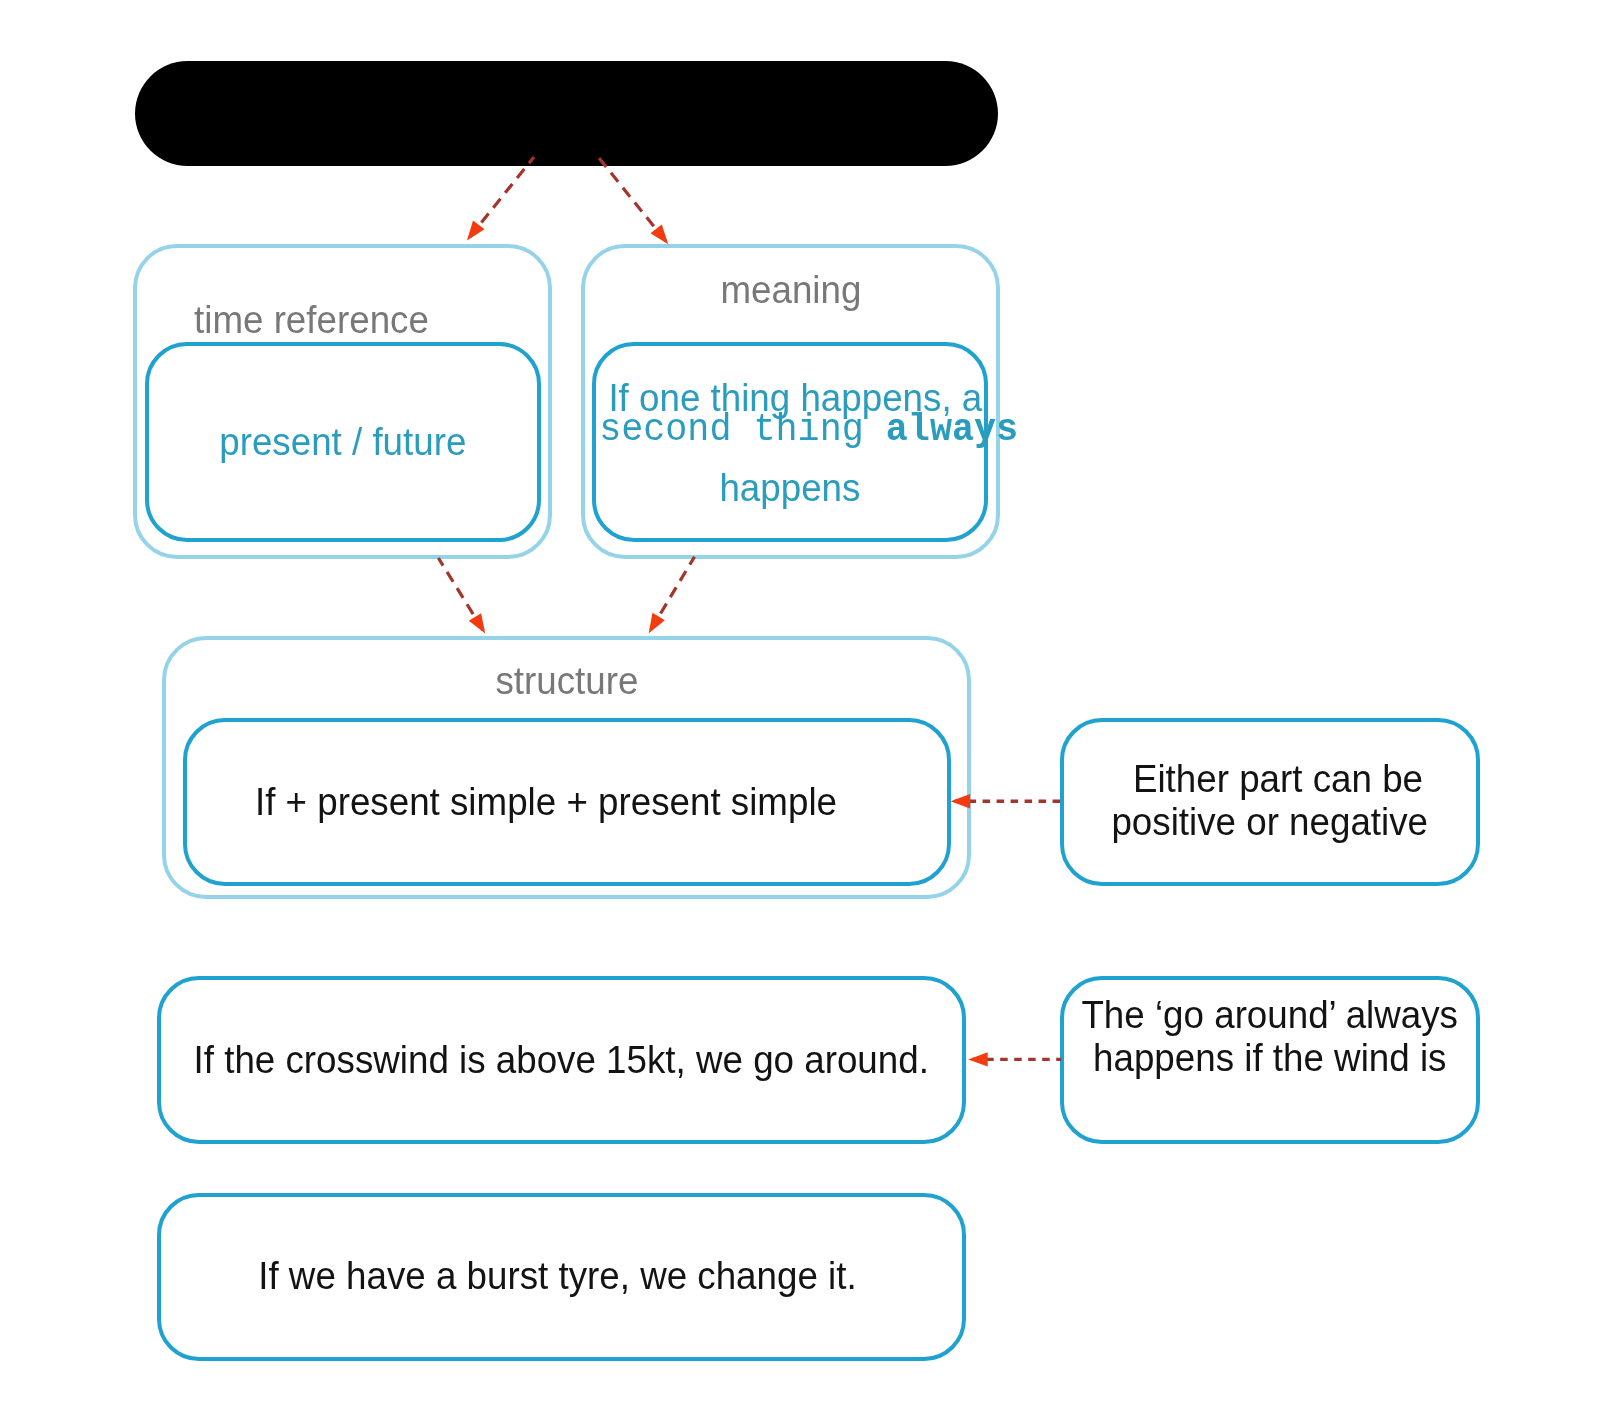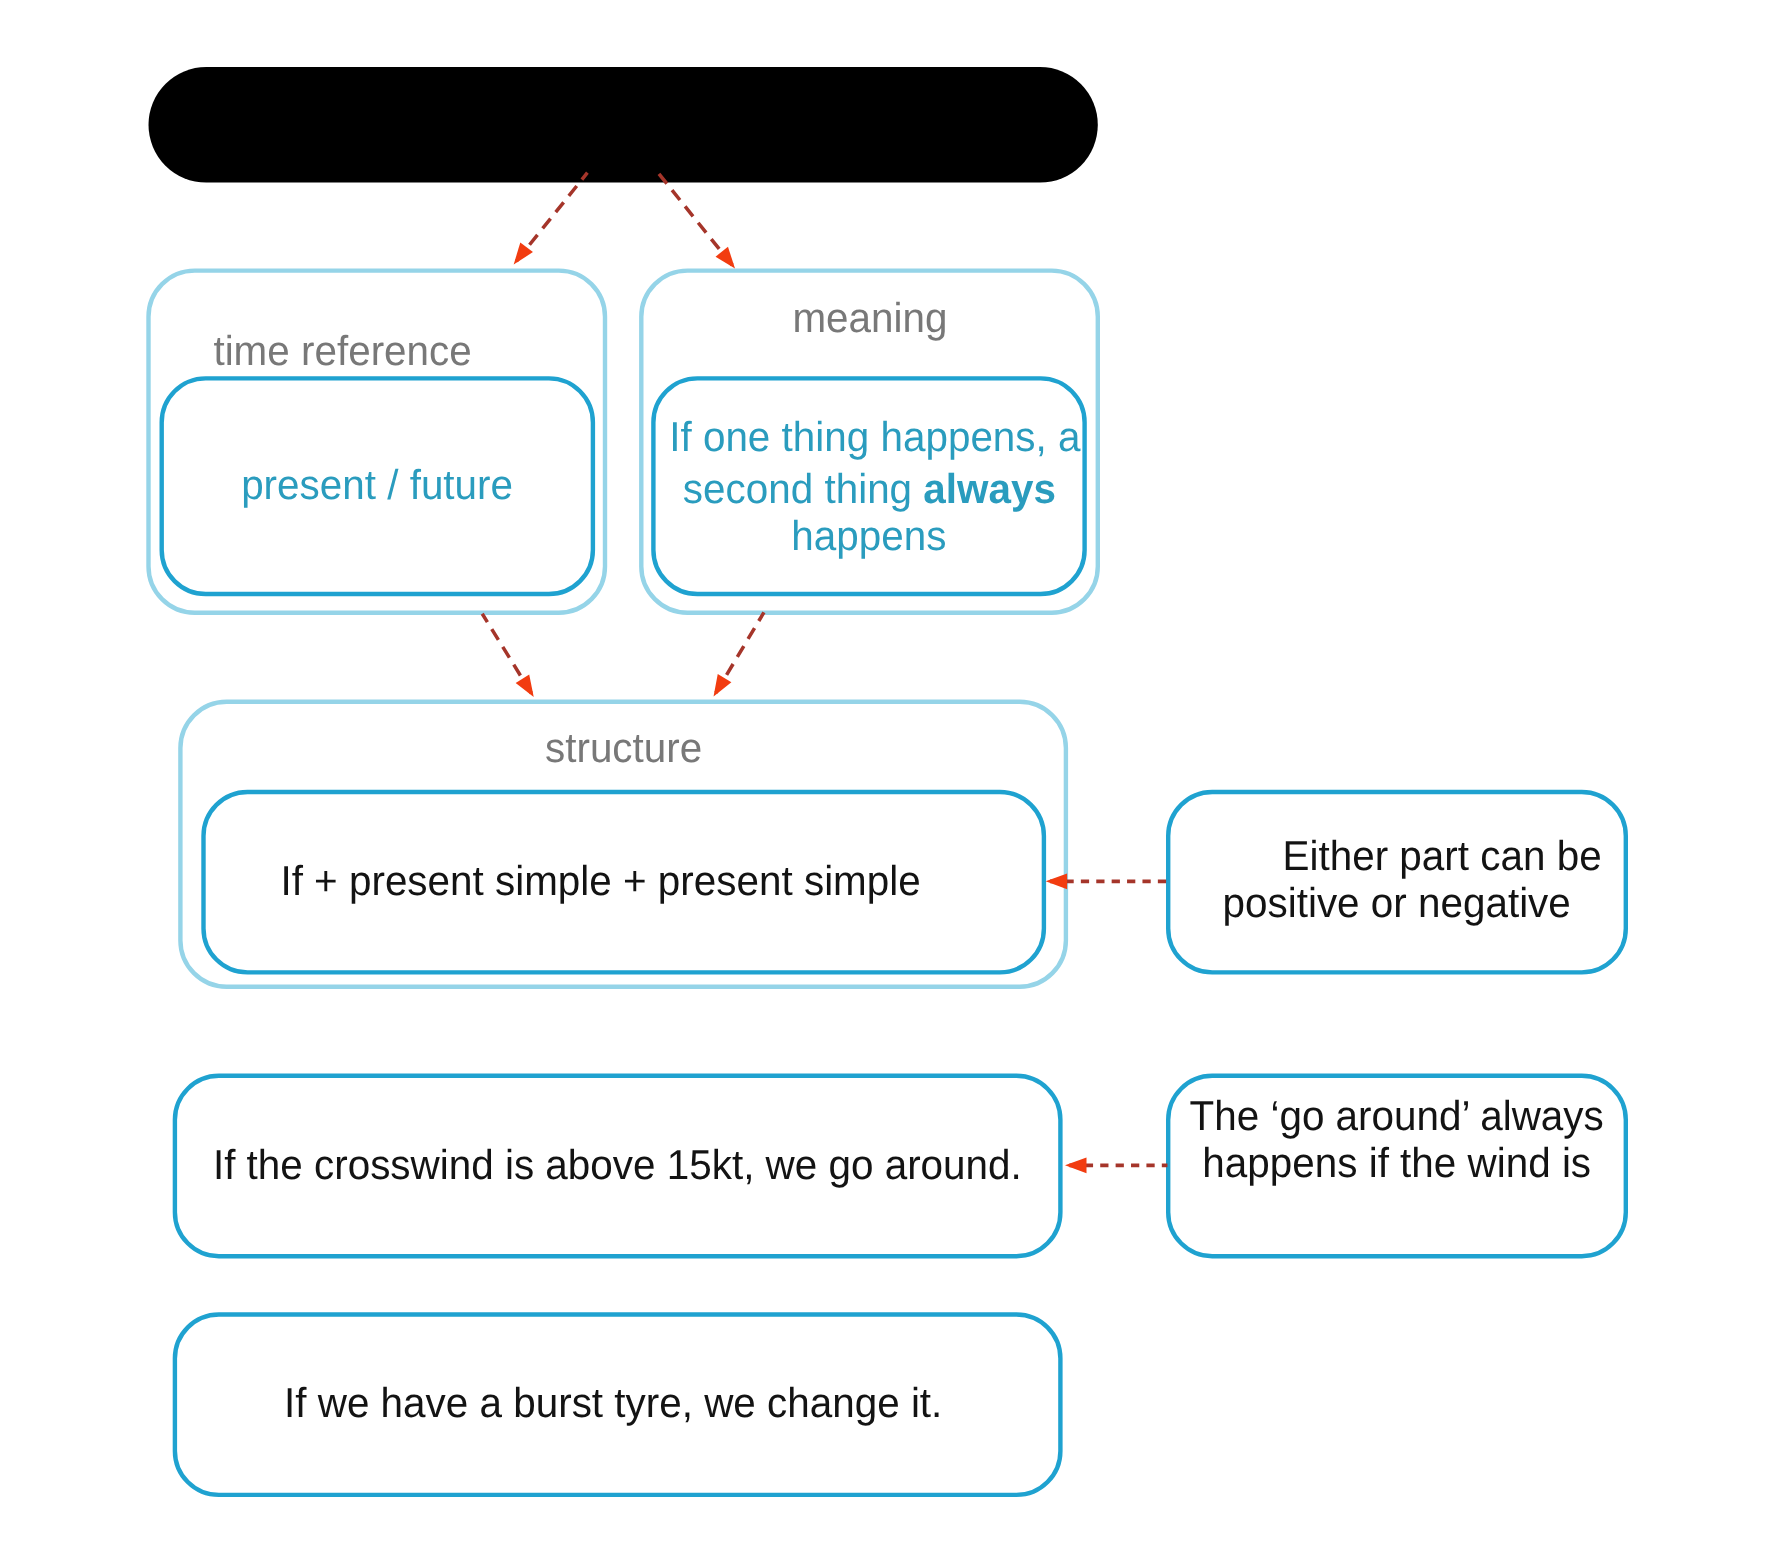--- a/index.html
+++ b/index.html
@@ -33,30 +33,30 @@
 
   <div class="grp" style="left:132.7px;top:243.9px;width:419.6px;height:314.7px;"></div>
   <div class="ln cap" style="left:132.8px;top:266.3px;width:357px;margin-top:31px;"><span class="sq">time reference</span></div>
   <div class="box" style="left:144.9px;top:341.8px;width:395.7px;height:200.6px;"></div>
   <div class="ln acc" style="left:144.9px;top:418.5px;width:395.7px;"><span class="sq">present / future</span></div>
 
   <div class="grp" style="left:580.6px;top:243.9px;width:419.2px;height:314.7px;"></div>
   <div class="ln cap" style="left:580.7px;top:267.3px;width:421px;"><span class="sq">meaning</span></div>
   <div class="box" style="left:591.6px;top:341.8px;width:396.8px;height:200.6px;"></div>
   <div class="ln acc" style="left:591.6px;top:374.5px;width:396.8px;text-align:right;"><span class="sq">If one thing happens, a</span></div>
-  <div class="ln acc" style="left:591.6px;top:422px;width:396.8px;"><span class="sq"><span>second thing </span><b>always</b></span></div>
+  <div class="ln acc" style="left:591.6px;top:407px;width:396.8px;font-family:Liberation Mono, monospace;"><span class="sq"><span>second thing </span><b>always</b></span></div>
   <div class="ln acc" style="left:591.6px;top:465.4px;width:396.8px;"><span class="sq">happens</span></div>
 
   <div class="grp" style="left:162.2px;top:636.3px;width:809.1px;height:262.6px;"></div>
   <div class="ln cap" style="left:162.2px;top:657.5px;width:809.1px;"><span class="sq">structure</span></div>
   <div class="box" style="left:183.2px;top:718.3px;width:767.5px;height:167.3px;"></div>
   <div class="ln blk" style="left:183.2px;top:778.6px;width:725px;"><span class="sq">If + present simple + present simple</span></div>
 
   <div class="box" style="left:1060.2px;top:717.9px;width:419.9px;height:168.1px;"></div>
-  <div class="ln blk" style="left:1074px;top:755.8px;width:473px;"><span class="sq">Either part can be</span></div>
+  <div class="ln blk" style="left:1041px;top:755.8px;width:473px;"><span class="sq">Either part can be</span></div>
   <div class="ln blk" style="left:1060.2px;top:799.3px;width:419.9px;text-align:center;"><span class="sq">positive or negative</span></div>
 
   <div class="box" style="left:156.8px;top:976px;width:809.6px;height:168.1px;"></div>
   <div class="ln blk" style="left:156.8px;top:1036.5px;width:809.6px;"><span class="sq">If the crosswind is above 15kt, we go around.</span></div>
 
   <div class="box" style="left:1060.2px;top:976px;width:419.9px;height:168.1px;"></div>
   <div class="ln blk" style="left:1060.2px;top:1035.1px;width:419.9px;"><span class="sq">happens if the wind is</span></div>
   <div class="ln blk" style="left:1060.2px;top:991.8px;width:419.9px;"><span class="sq">The ‘go around’ always</span></div>
 
   <div class="box" style="left:156.8px;top:1193.1px;width:809.6px;height:168.1px;"></div>

